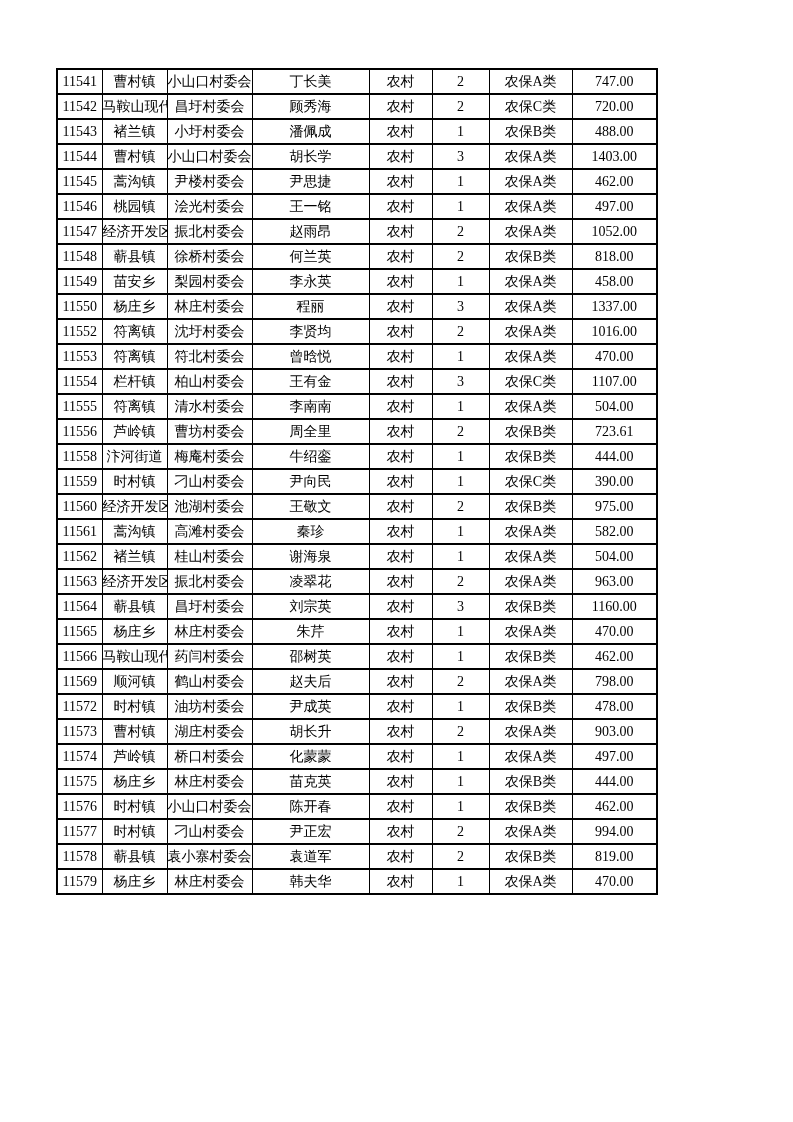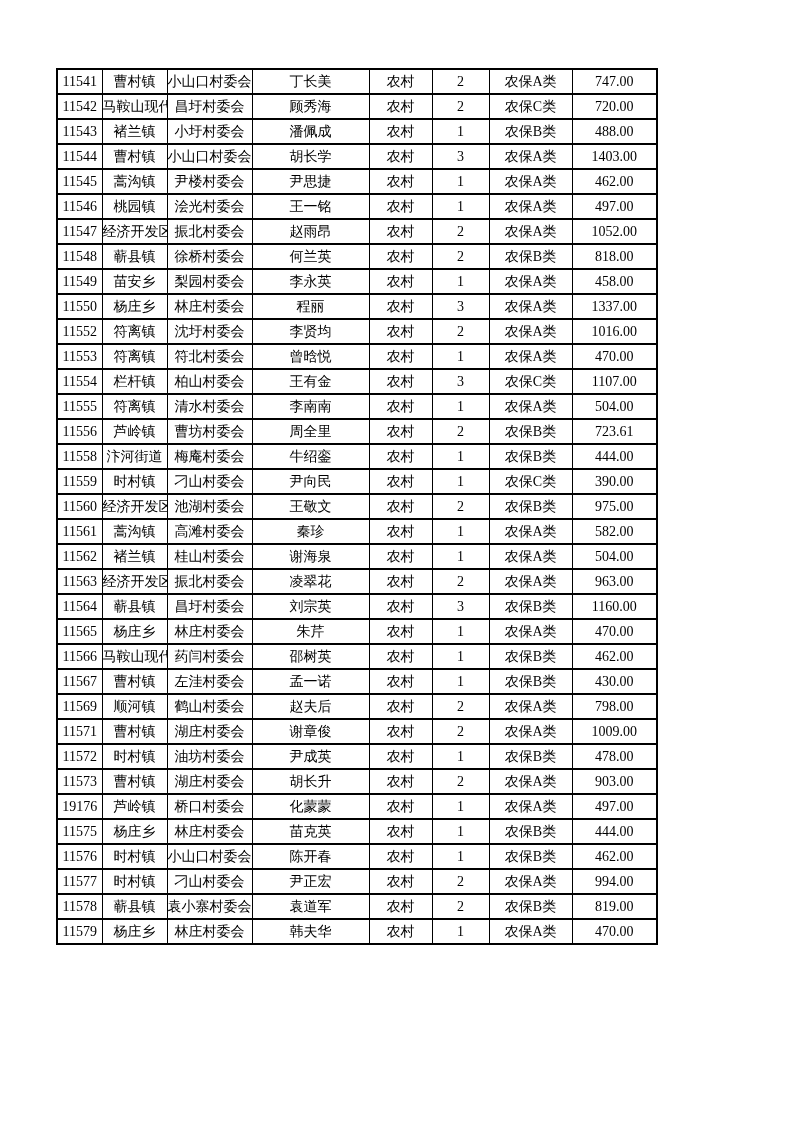--- a/index.html
+++ b/index.html
@@ -290,71 +290,51 @@
           <td>11566</td>
           <td>马鞍山现代产业园</td>
           <td>药闫村委会</td>
           <td>邵树英</td>
           <td>农村</td>
           <td>1</td>
           <td>农保B类</td>
           <td>462.00</td>
         </tr>
         <tr>
-          <td>11567</td>
-          <td>曹村镇</td>
-          <td>左洼村委会</td>
-          <td>孟一诺</td>
-          <td>农村</td>
-          <td>1</td>
-          <td>农保B类</td>
-          <td>430.00</td>
-        </tr>
-        <tr>
           <td>11569</td>
           <td>顺河镇</td>
           <td>鹤山村委会</td>
           <td>赵夫后</td>
           <td>农村</td>
           <td>2</td>
           <td>农保A类</td>
           <td>798.00</td>
         </tr>
         <tr>
-          <td>11571</td>
-          <td>曹村镇</td>
-          <td>湖庄村委会</td>
-          <td>谢章俊</td>
-          <td>农村</td>
-          <td>2</td>
-          <td>农保A类</td>
-          <td>1009.00</td>
-        </tr>
-        <tr>
           <td>11572</td>
           <td>时村镇</td>
           <td>油坊村委会</td>
           <td>尹成英</td>
           <td>农村</td>
           <td>1</td>
           <td>农保B类</td>
           <td>478.00</td>
         </tr>
         <tr>
           <td>11573</td>
           <td>曹村镇</td>
           <td>湖庄村委会</td>
           <td>胡长升</td>
           <td>农村</td>
           <td>2</td>
           <td>农保A类</td>
           <td>903.00</td>
         </tr>
         <tr>
-          <td>19176</td>
+          <td>11574</td>
           <td>芦岭镇</td>
           <td>桥口村委会</td>
           <td>化蒙蒙</td>
           <td>农村</td>
           <td>1</td>
           <td>农保A类</td>
           <td>497.00</td>
         </tr>
         <tr>
           <td>11575</td>

